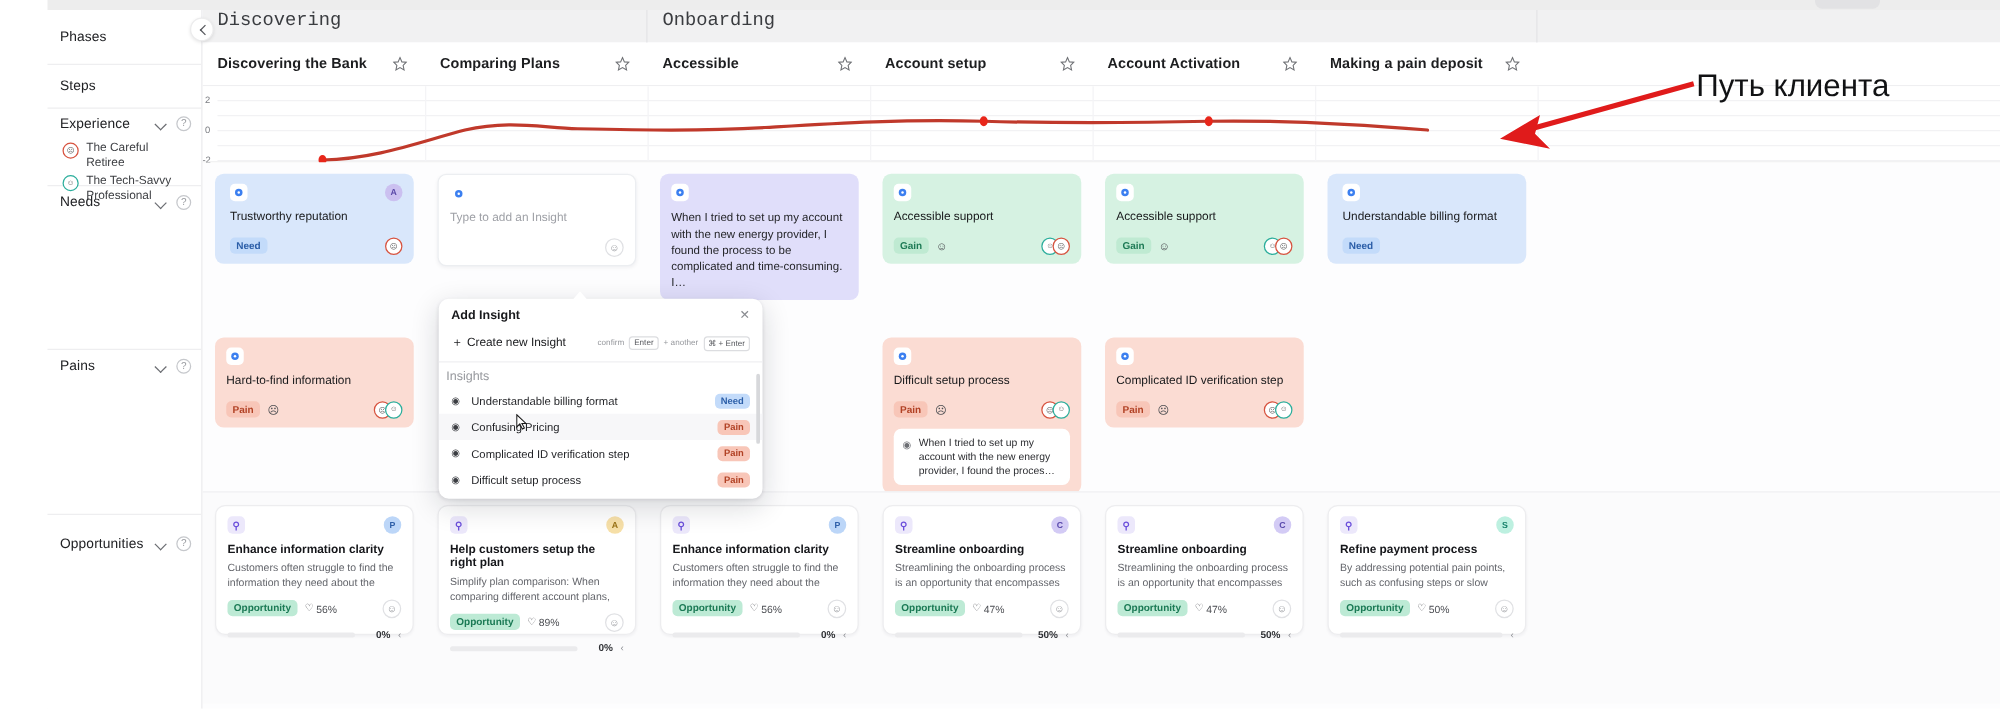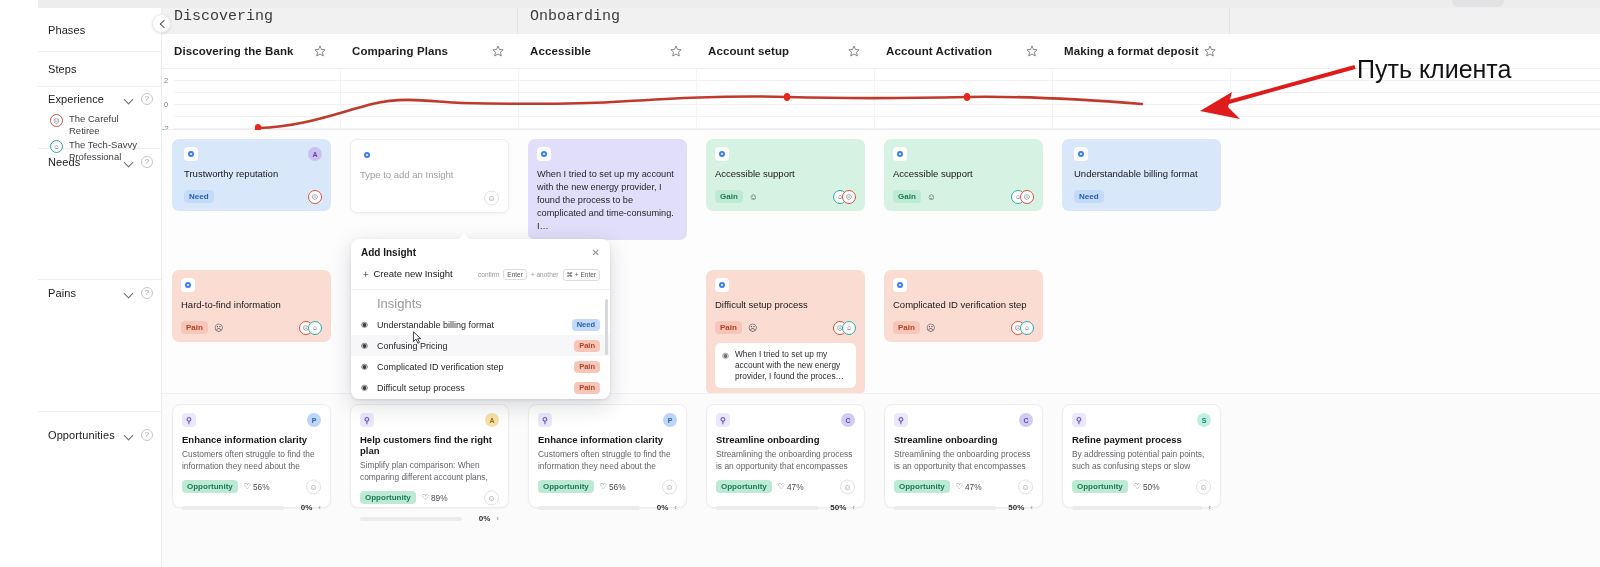--- a/index.html
+++ b/index.html
@@ -202,21 +202,21 @@
     background: #fff; clip-path: polygon(50% 0, 100% 100%, 0 100%); z-index: 31;
   }
   .popup-head { display: flex; align-items: center; justify-content: space-between; padding: 8px 10px 6px 10px; }
   .popup-title { font-size: 10px; font-weight: 600; color: #17181b; }
   .popup-close { font-size: 10px; color: #8a8c91; line-height: 1; }
   .popup-create { display: flex; align-items: center; justify-content: space-between; padding: 4px 10px 8px 10px; border-bottom: 1px solid #f0f0f2; }
   .create-lbl { font-size: 9.5px; color: #17181b; }
   .hints { display: flex; align-items: center; gap: 4px; }
   .hint-txt { font-size: 6.5px; color: #96989d; }
   .kbd { font-size: 6.5px; color: #55575c; border: 1px solid #dcdde0; border-radius: 3px; padding: 1px 3px; background: #fff; }
-  .popup-label { font-size: 13px; color: #96989d; padding: 6px 10px 3px 26px; }
+  .popup-label { font-size: 10px; color: #96989d; padding: 6px 10px 3px 6px; }
   .ins-row { display: flex; align-items: center; padding: 4px 10px; position: relative; height: 21px; }
   .ins-row.hover { background: #f7f7f9; }
   .ins-ico { width: 10px; font-size: 8px; color: #3b3d42; margin-right: 6px; }
   .ins-name { font-size: 9px; color: #1f2024; }
   .ins-tag { position: absolute; right: 10px; font-size: 7.5px; font-weight: 600; padding: 1.5px 5px; border-radius: 4px; }
   .ins-tag.need { background: #c3dbfa; color: #2b5ea8; }
   .ins-tag.pain { background: #f8c6b8; color: #b14124; }
   .popup-scroll { position: absolute; right: 2px; top: 60px; width: 3px; height: 56px; border-radius: 2px; background: #d7d8db; }
   .cursor { position: absolute; left: 412px; top: 331px; width: 11px; height: 13px; z-index: 40; }
 
@@ -354,21 +354,21 @@
       </div>
       <div class="step-cell">
         <span class="step-name">Account Activation</span>
         <span class="star">
             <svg width="12" height="12" viewBox="0 0 24 24" fill="none" stroke="currentColor" stroke-width="1.7">
               <polygon points="12,2 15,9 22,9.5 17,14.5 18.5,22 12,18 5.5,22 7,14.5 2,9.5 9,9"></polygon>
             </svg>
           </span>
       </div>
       <div class="step-cell">
-        <span class="step-name">Making a format deposit</span>
+        <span class="step-name">Making a pain deposit</span>
         <span class="star">
             <svg width="12" height="12" viewBox="0 0 24 24" fill="none" stroke="currentColor" stroke-width="1.7">
               <polygon points="12,2 15,9 22,9.5 17,14.5 18.5,22 12,18 5.5,22 7,14.5 2,9.5 9,9"></polygon>
             </svg>
           </span>
       </div>
     </div>
 
     <div class="chart-row">
       <div class="grid-line" style="top:11px;"></div>
@@ -590,21 +590,21 @@
             </div>
           </div>
         </div>
 
         <div class="col-cell">
           <div class="ocard">
             <div class="icard-top">
               <span class="opp-badge">⚲</span>
               <span class="mini-av amb">A</span>
             </div>
-            <div class="ocard-title">Help customers find the right plan</div>
+            <div class="ocard-title">Help customers setup the right plan</div>
             <div class="ocard-desc">Simplify plan comparison: When comparing different account plans, customers can be…</div>
             <div class="ocard-foot">
               <span class="tag opp">Opportunity</span>
               <span class="likes">
                   <span class="heart">♡</span>
                   <span>89%</span>
                 </span>
               <span class="foot-right">
                   <span class="person-ico">☺</span>
                 </span>

